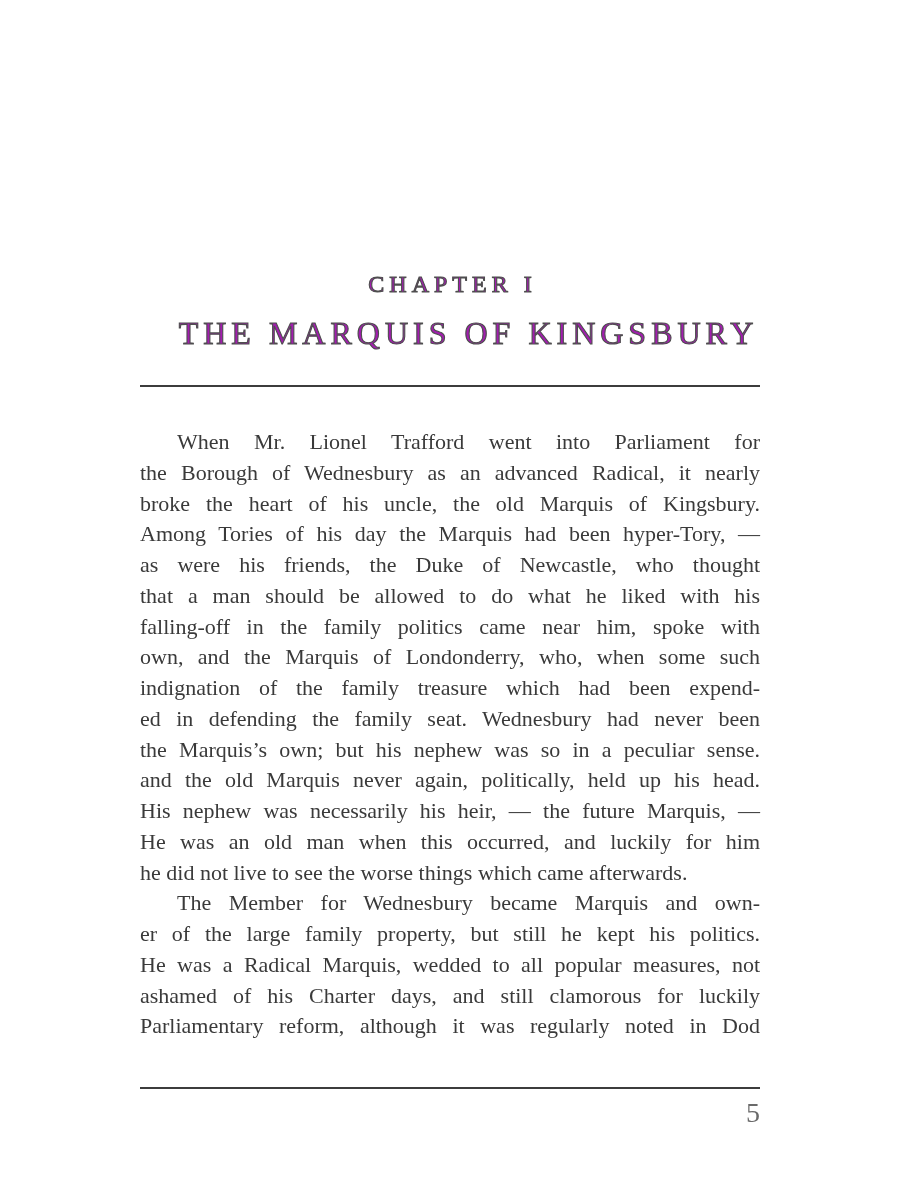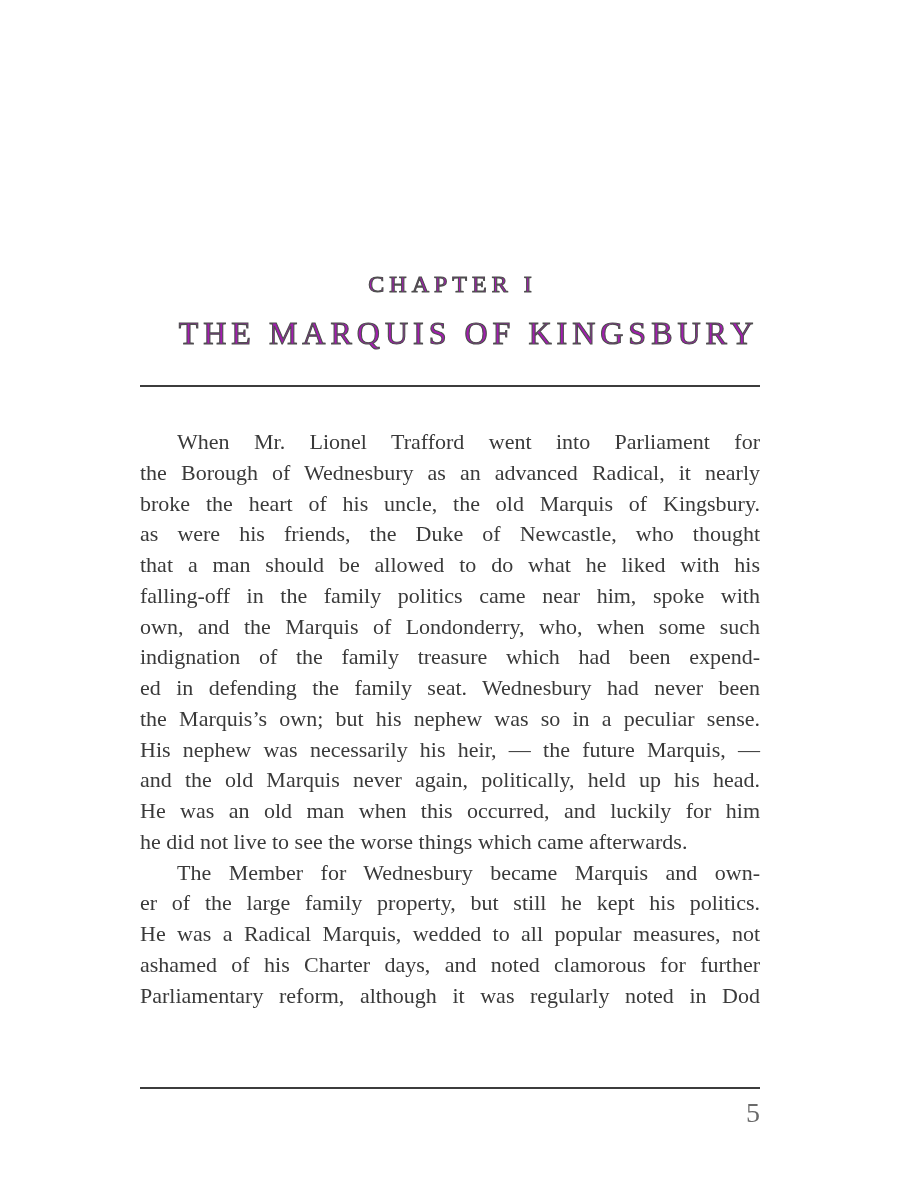--- a/index.html
+++ b/index.html
@@ -104,35 +104,36 @@
   <div class="chapter-label engraved">CHAPTER I</div>
 
   <h1 class="chapter-title engraved">THE MARQUIS OF KINGSBURY</h1>
 
   <hr class="rule top-rule">
 
   <main class="body-text" id="body-text">
       <div class="text-line first-line">When Mr. Lionel Trafford went into Parliament for</div>
       <div class="text-line">the Borough of Wednesbury as an advanced Radical, it nearly</div>
       <div class="text-line">broke the heart of his uncle, the old Marquis of Kingsbury.</div>
+      <div class="text-line">Among Tories of his day the Marquis had been hyper-Tory, —</div>
       <div class="text-line">as were his friends, the Duke of Newcastle, who thought</div>
       <div class="text-line">that a man should be allowed to do what he liked with his</div>
       <div class="text-line">falling-off in the family politics came near him, spoke with</div>
       <div class="text-line">own, and the Marquis of Londonderry, who, when some such</div>
       <div class="text-line">indignation of the family treasure which had been expend-</div>
       <div class="text-line">ed in defending the family seat. Wednesbury had never been</div>
       <div class="text-line">the Marquis’s own; but his nephew was so in a peculiar sense.</div>
+      <div class="text-line">and the old Marquis never again, politically, held up his head.</div>
       <div class="text-line">His nephew was necessarily his heir, — the future Marquis, —</div>
-      <div class="text-line">and the old Marquis never again, politically, held up his head.</div>
       <div class="text-line">He was an old man when this occurred, and luckily for him</div>
       <div class="text-line para-end">he did not live to see the worse things which came afterwards.</div>
       <div class="text-line first-line">The Member for Wednesbury became Marquis and own-</div>
       <div class="text-line">er of the large family property, but still he kept his politics.</div>
       <div class="text-line">He was a Radical Marquis, wedded to all popular measures, not</div>
-      <div class="text-line">ashamed of his Charter days, and noted clamorous for further</div>
+      <div class="text-line">ashamed of his Charter days, and still clamorous for luckily</div>
       <div class="text-line">Parliamentary reform, although it was regularly noted in Dod</div>
     </main>
 
   <hr class="rule bottom-rule">
 
   <div class="page-number">5</div>
 
 </div>
 
 </body></html>

